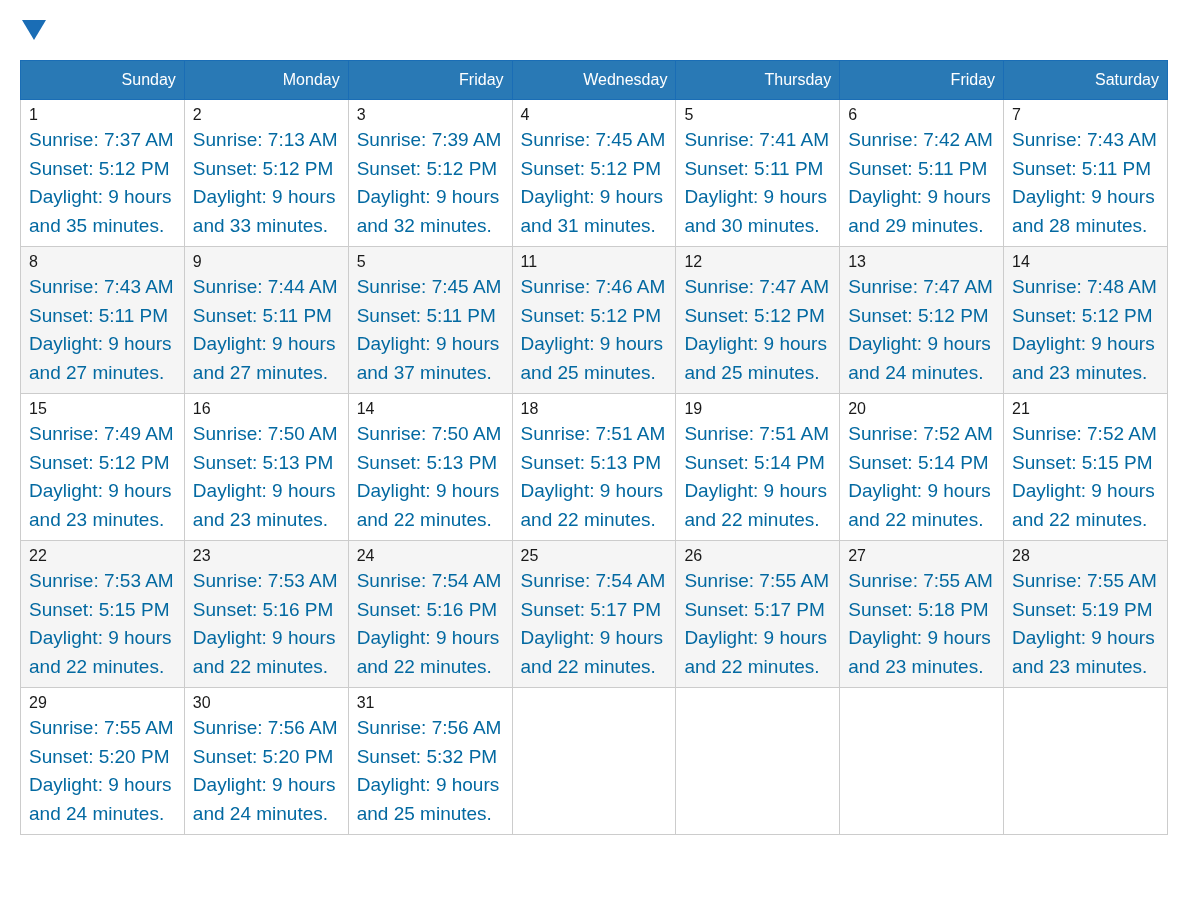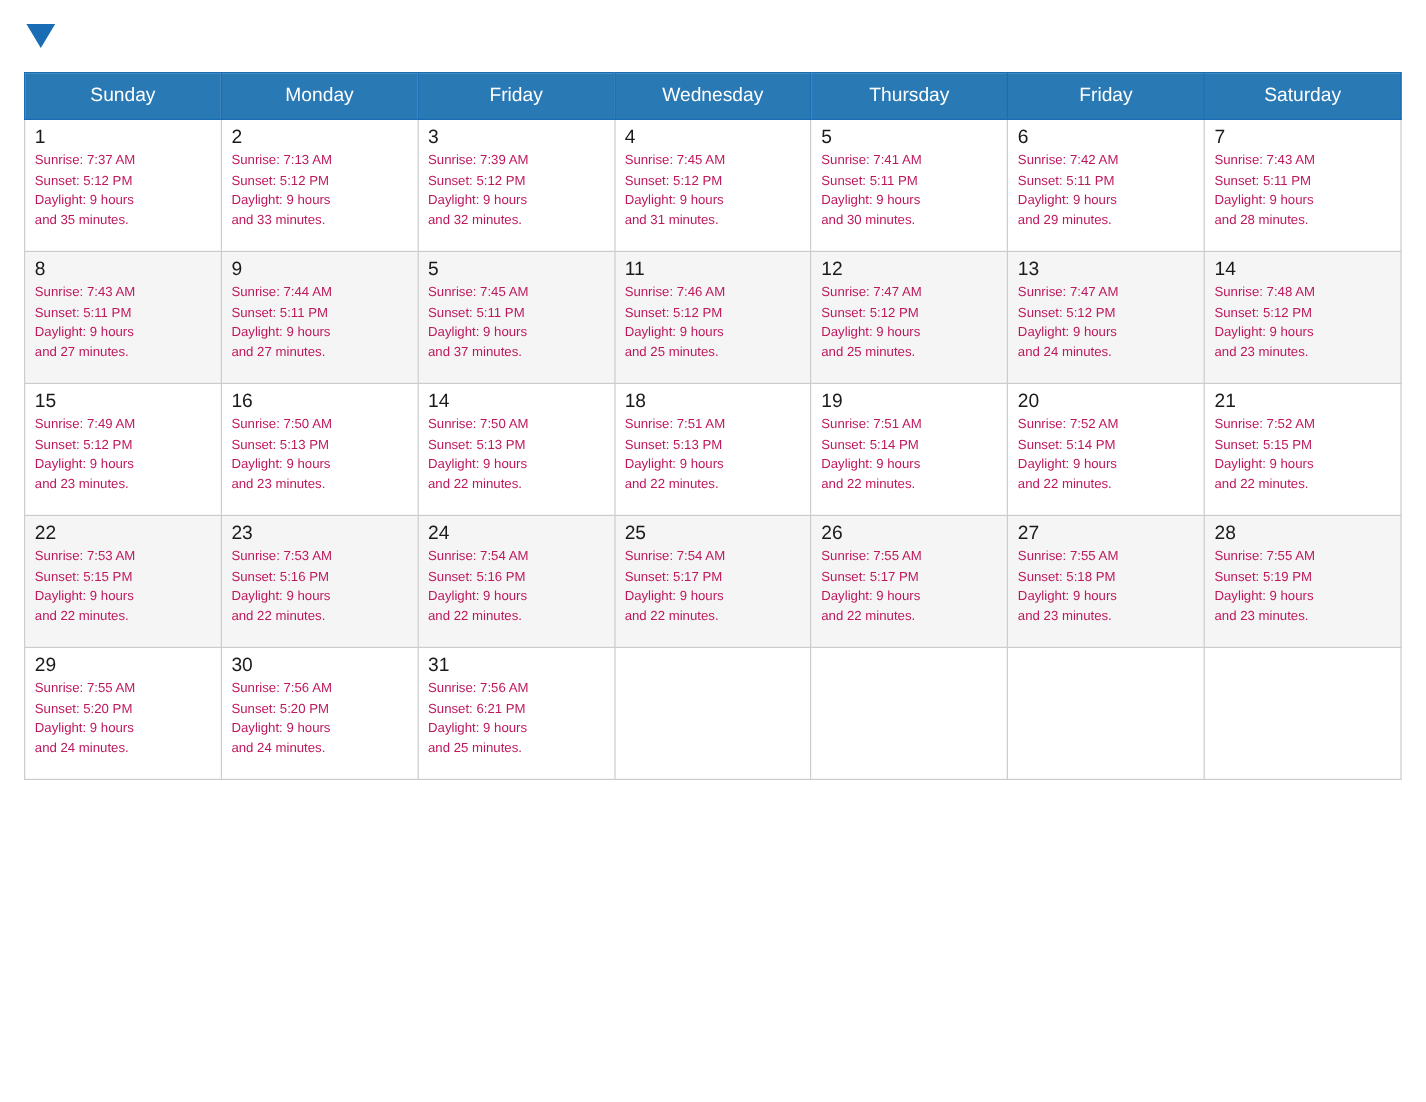--- a/index.html
+++ b/index.html
@@ -59,42 +59,42 @@
       width: 100%;
       border-collapse: collapse;
       table-layout: fixed;
     }
     thead tr th {
       background-color: #2979b5;
       color: #fff;
       padding: 10px 8px;
       font-size: 16px;
       font-weight: normal;
-      text-align: center;
+      text-align: right;
       border: 1px solid #1a6db5;
     }
     tbody tr td {
       vertical-align: top;
       padding: 6px 8px;
       border: 1px solid #ccc;
       font-size: 13px;
       color: #333;
       height: 110px;
     }
     tbody tr td .day-num {
       font-size: 16px;
       font-weight: normal;
       color: #1a1a1a;
       display: block;
       margin-bottom: 2px;
     }
     tbody tr td .day-info {
-      font-size: 11px;
+      font-size: 19px;
       line-height: 1.5;
-      color: #be185d;
+      color: #0369a1;
     }
     tbody tr:nth-child(odd) td {
       background-color: #fff;
     }
     tbody tr:nth-child(even) td {
       background-color: #f5f5f5;
     }
     td.empty {
       background-color: #fff;
     }
@@ -411,21 +411,21 @@
           <span>Sunrise: 7:56 AM</span><br>
           <span>Sunset: 5:20 PM</span><br>
           <span>Daylight: 9 hours</span><br>
           <span>and 24 minutes.</span>
         </div>
       </td>
         <td>
         <span class="day-num">31</span>
         <div class="day-info">
           <span>Sunrise: 7:56 AM</span><br>
-          <span>Sunset: 6:21 PM</span><br>
+          <span>Sunset: 5:32 PM</span><br>
           <span>Daylight: 9 hours</span><br>
           <span>and 25 minutes.</span>
         </div>
       </td>
         <td class="empty"></td>
         <td class="empty"></td>
         <td class="empty"></td>
         <td class="empty"></td>
       </tr>
     </tbody>

